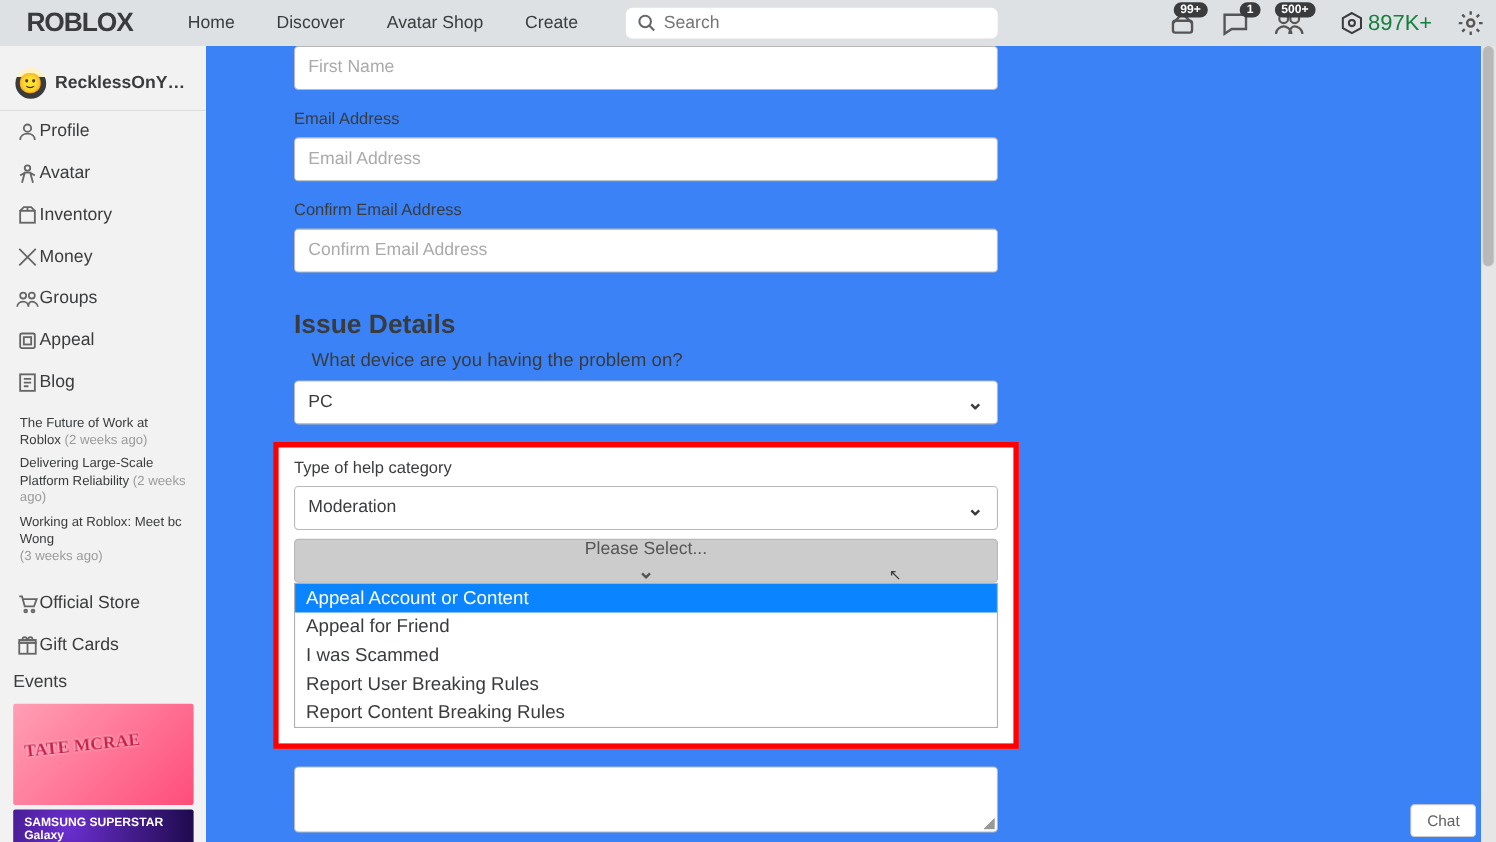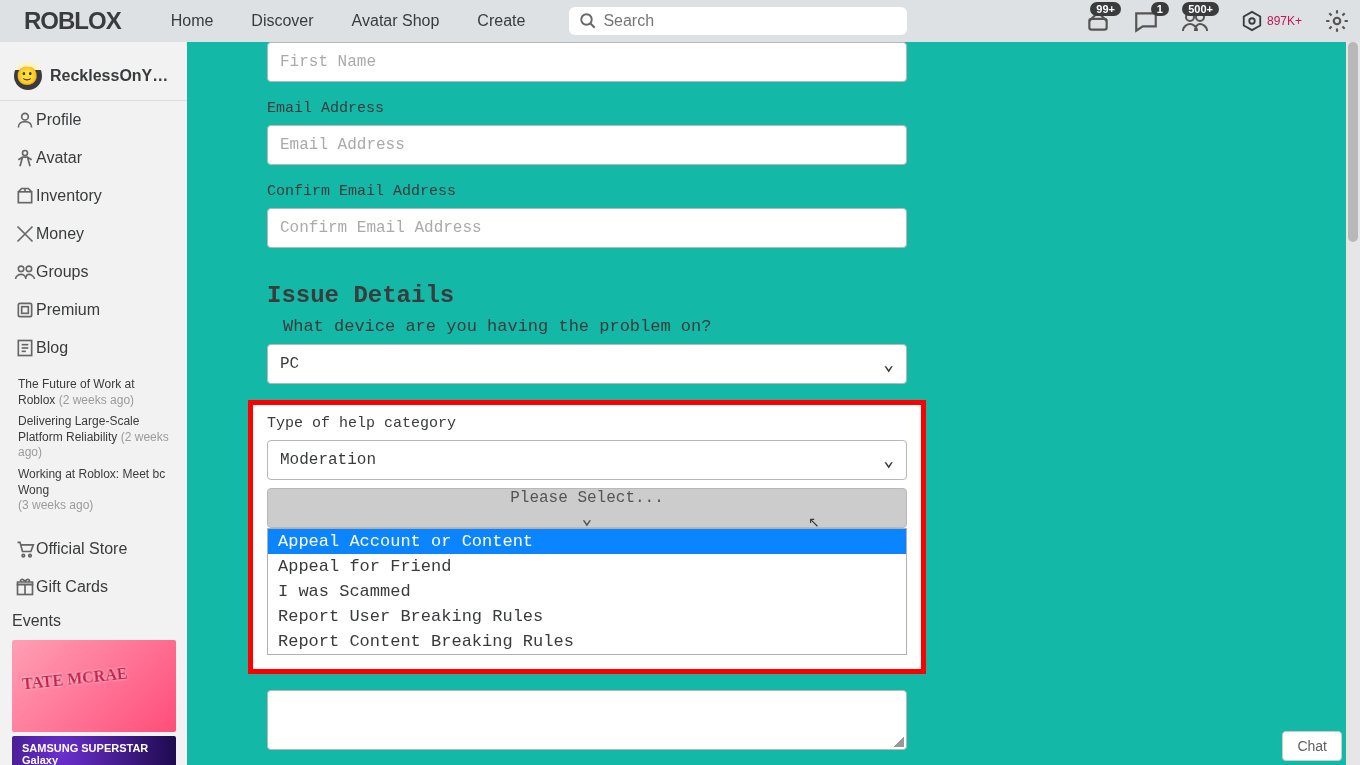--- a/index.html
+++ b/index.html
@@ -8,37 +8,37 @@
 .topbar { background: #dee1e3; height: 42px; display: flex; align-items: center; padding: 0 10px; position: relative; }
 .logo { font-family: Arial Black, Arial, sans-serif; font-weight: 900; font-size: 24px; letter-spacing: -1px; color: #393b3d; margin-left: 14px; margin-right: 50px; }
 .nav-links { display: flex; gap: 38px; }
 .nav-link { font-size: 16px; color: #393b3d; cursor: pointer; }
 .search-wrap { margin-left: 44px; display: flex; align-items: center; background: #fff; border-radius: 6px; padding: 4px 10px; width: 338px; height: 28px; }
 .search-icon { width: 18px; height: 18px; color: #666; margin-right: 6px; }
 .search-input { border: none; outline: none; font-size: 16px; flex: 1; color: #777; background: transparent; }
 .top-right { margin-left: auto; display: flex; align-items: center; gap: 8px; }
 .icon-badge { position: relative; color: #555; }
 .badge { background: #393b3d; color: #fff; font-size: 11px; border-radius: 10px; padding: 1px 6px; position: absolute; top: -6px; right: -10px; font-weight: 700; }
-.robux { display: flex; align-items: center; gap: 4px; font-size: 12px; color: #be185d; margin-left: 14px; }
+.robux { display: flex; align-items: center; gap: 4px; font-size: 20px; color: #15803d; margin-left: 14px; }
 
 .container { display: flex; height: calc(765px - 42px); }
 .sidebar { width: 187px; background: #f2f2f2; padding: 10px 0; overflow-y: auto; }
 .user-row { display: flex; align-items: center; gap: 8px; padding: 10px 14px 10px 14px; border-bottom: 1px solid #ddd; }
 .avatar-circle { width: 28px; height: 28px; border-radius: 50%; background: linear-gradient(#fff3c4 30%, #393b3d 30%); flex-shrink: 0; display:flex; align-items:center; justify-content:center; font-size:18px;}
 .username { font-weight: 700; font-size: 16px; color: #393b3d; }
 .side-item { display: flex; align-items: center; padding: 8px 14px; font-size: 16px; color: #393b3d; cursor: pointer; }
 .side-icon { width: 22px; height: 22px; display:flex; align-items:center; justify-content:center; }
 .blog-list { padding: 4px 18px 10px 18px; }
 .blog-item { font-size: 12px; color: #393b3d; margin: 6px 0; line-height: 1.3; }
 .blog-meta { color: #9b9b9b; }
 .events-heading { padding: 6px 12px; font-size: 16px; font-weight: 400; }
 .event-img { width: 164px; height: 92px; margin: 4px 12px; border-radius: 2px; background: #ccc; position: relative; overflow: hidden; }
 
 
-.main { flex: 1; background: #14b8a6; overflow-y: auto; padding: 0 0 30px 0; font-family: Liberation Mono, monospace; }
+.main { flex: 1; background: #3b82f6; overflow-y: auto; padding: 0 0 30px 0; }
 .form-wrap { width: 640px; margin-left: 80px; }
 .field-label { font-size: 15px; color: #393b3d; margin-top: 18px; margin-bottom: 8px; }
 .input, .select { width: 100%; height: 40px; border: 1px solid #b8b8b8; border-radius: 4px; padding: 0 12px; font-size: 16px; background: #fff; color: #393b3d; display: flex; align-items: center; justify-content: space-between; }
 .select { cursor: pointer; }
 .input-placeholder { color: #aaa; }
 .section-h { font-size: 24px; font-weight: 800; margin-top: 34px; color: #393b3d; }
 .sub-q { font-size: 17px; margin-top: 8px; margin-bottom: 8px; margin-left: 16px; }
 .chev { font-size: 18px; font-weight: 700; }
 
 .highlight-box { border: 5px solid #ff0000; padding: 10px 14px 14px 14px; margin-left: -19px; margin-right: -19px; background: #fff; margin-top: 16px; }
@@ -165,21 +165,21 @@
         </span>
       <span>Groups</span>
     </div>
     <div class="side-item">
       <span class="side-icon">
           <svg width="20" height="20" viewBox="0 0 24 24" fill="none" stroke="#666" stroke-width="2">
             <rect x="4" y="4" width="16" height="16" rx="2"></rect>
             <rect x="8" y="8" width="8" height="8"></rect>
           </svg>
         </span>
-      <span>Premium</span>
+      <span>Appeal</span>
     </div>
     <div class="side-item">
       <span class="side-icon">
           <svg width="20" height="20" viewBox="0 0 24 24" fill="none" stroke="#666" stroke-width="2">
             <rect x="4" y="3" width="16" height="18"></rect>
             <line x1="8" y1="8" x2="16" y2="8"></line>
             <line x1="8" y1="12" x2="16" y2="12"></line>
             <line x1="8" y1="16" x2="13" y2="16"></line>
           </svg>
         </span>

